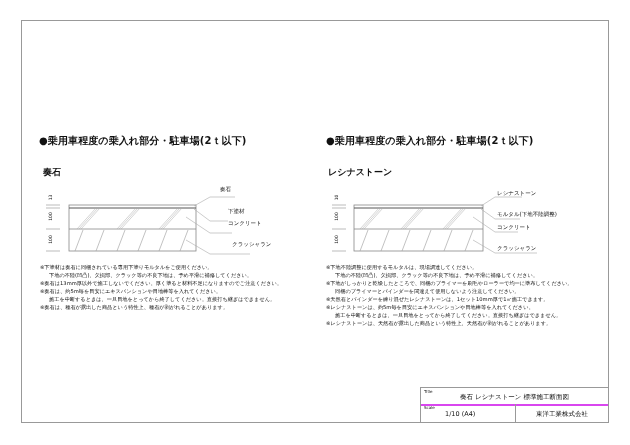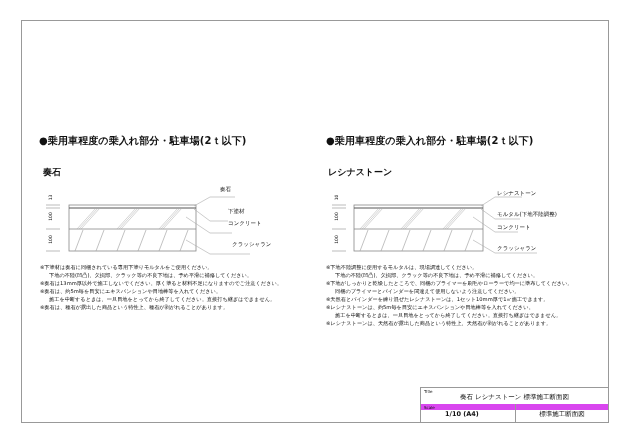--- a/index.html
+++ b/index.html
@@ -10,26 +10,26 @@
   .abs { position:absolute; white-space:nowrap; }
   .heading { font-size:10px; font-weight:bold; letter-spacing:0.1px; }
   .subtitle { font-size:9px; font-weight:bold; }
   .label { font-size:5.5px; }
   .dim { font-size:4.5px; transform:rotate(-90deg); transform-origin:center; }
   .notes { font-size:5.2px; line-height:8px; }
   .notes div { white-space:nowrap; }
   .notes .indent { padding-left:9px; }
   .tb { position:absolute; left:420px; top:387px; width:189px; height:36px;
         border:1px solid #999; box-sizing:border-box; }
-  .tb-row1 { position:absolute; left:0; top:0; width:100%; height:16px; border-bottom:6px solid #d946ef; }
+  .tb-row1 { position:absolute; left:0; top:0; width:100%; height:16px; border-bottom:2px solid #d946ef; }
   .tb-row2 { position:absolute; left:0; top:16px; width:100%; height:19px; }
   .tb-div { position:absolute; left:94px; top:0; width:1px; height:100%; background:#999; }
   .tb-small { position:absolute; left:3px; top:1px; font-size:4px; }
   .tb-title { position:absolute; left:0; width:100%; top:5px; text-align:center; font-size:6.5px; }
-  .tb-scale { position:absolute; left:24px; top:6px; font-size:6.5px;font-weight:bold; }
+  .tb-scale { position:absolute; left:24px; top:6px; font-size:6.5px; }
   .tb-company { position:absolute; left:94px; width:94px; top:6px; text-align:center; font-size:6.5px; }
   svg { position:absolute; overflow:visible; }
 </style>
 </head>
 <body>
 
 <div class="frame"></div>
 
 <div class="abs heading" style="left:39px;top:134px;">●乗用車程度の乗入れ部分・駐車場(2ｔ以下)</div>
 <div class="abs subtitle" style="left:43px;top:166px;">奏石</div>
@@ -152,15 +152,15 @@
 
 <div class="tb">
   <div class="tb-row1">
     <span class="tb-small">Title</span>
     <span class="tb-title">奏石 レシナストーン 標準施工断面図</span>
   </div>
   <div class="tb-row2">
     <span class="tb-small">Scale</span>
     <span class="tb-scale">1/10 (A4)</span>
     <div class="tb-div"></div>
-    <span class="tb-company">標準施工断面図</span>
+    <span class="tb-company">東洋工業株式会社</span>
   </div>
 </div>
 
 </body></html>

